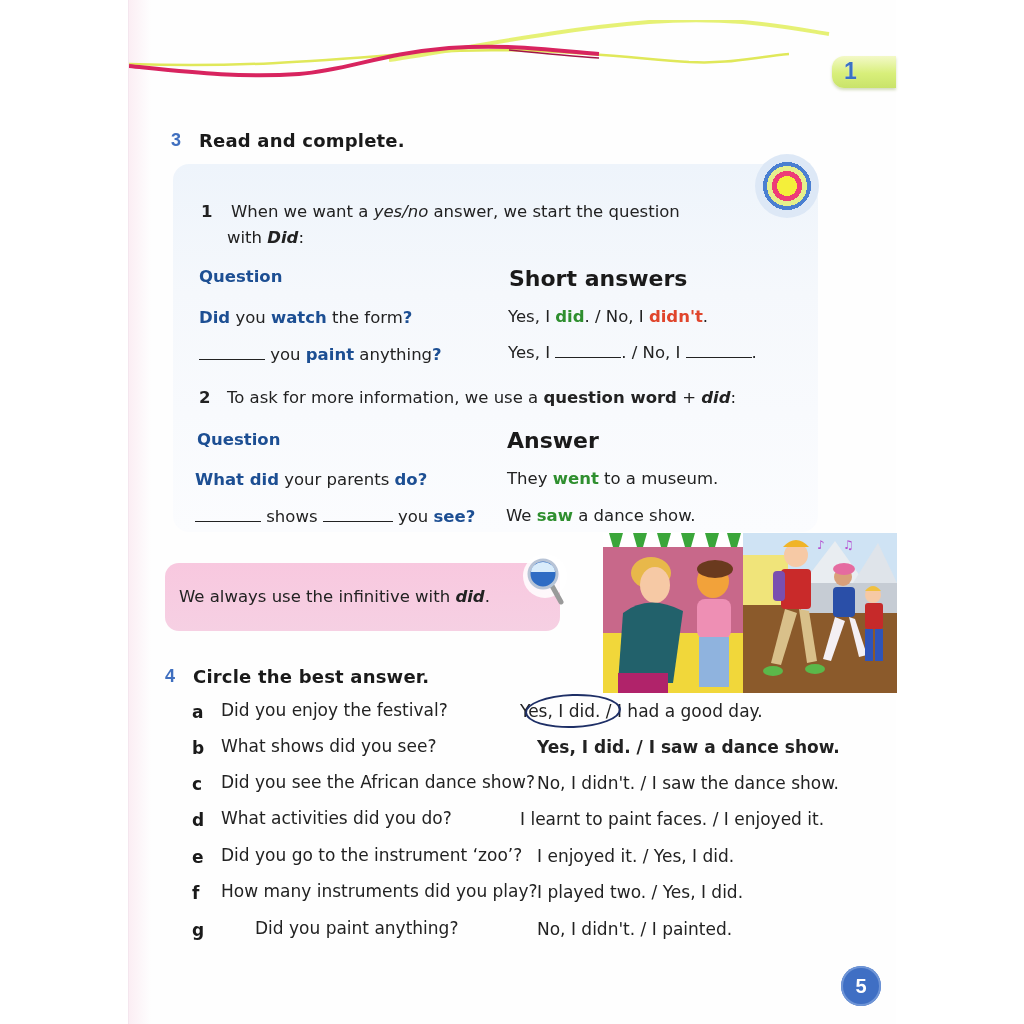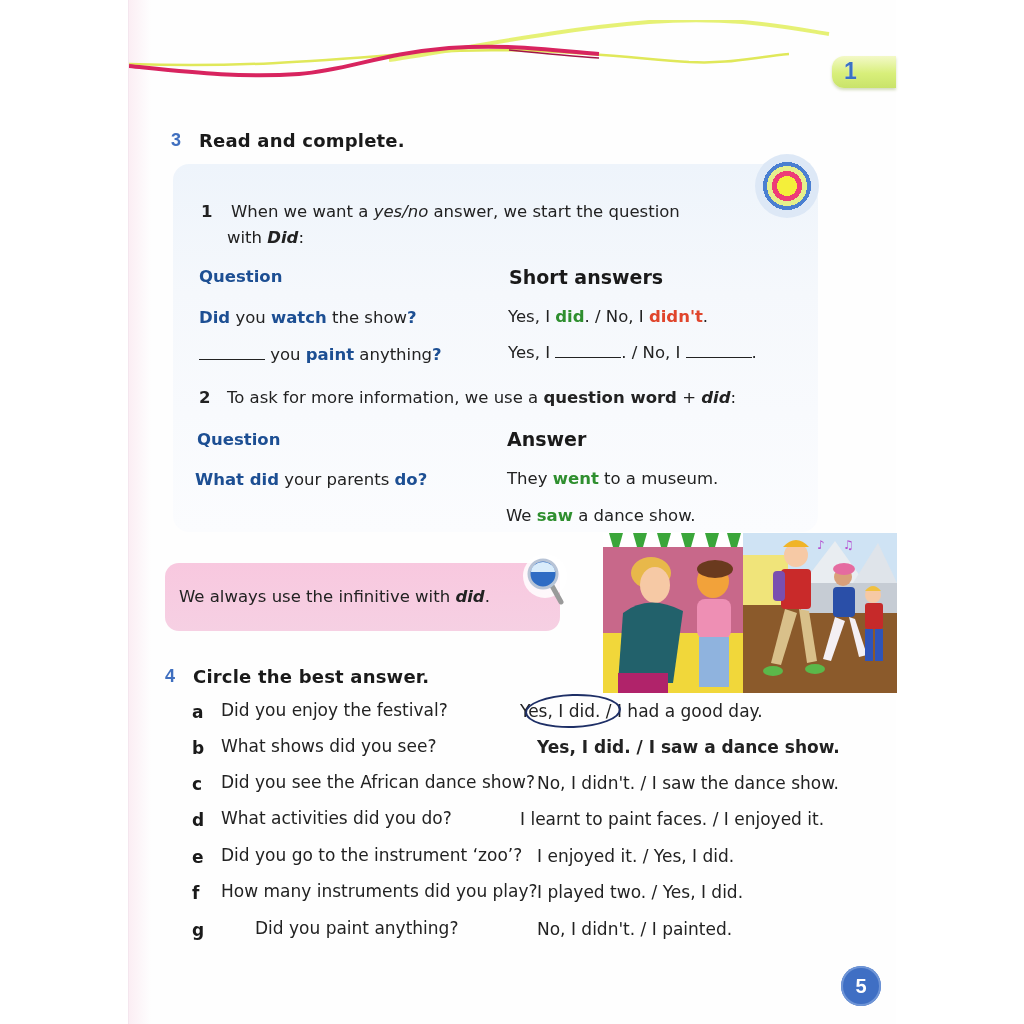--- a/index.html
+++ b/index.html
@@ -48,21 +48,21 @@
     background: radial-gradient(circle, #f4ef3a 0 10px, #ee3d77 10px 15px, #e6f08c 15px 20px, #4a7fd1 20px 24px, #dde8f6 24px 32px);
   }
 
   .t { position: absolute; white-space: nowrap; font-size: 16.5px; color: #222; font-family: "DejaVu Sans", sans-serif; }
   .bold { font-weight: bold; }
   .ital { font-style: italic; }
   .blue { color: #1d4f93; font-weight: bold; }
   .green { color: #2f8f2f; font-weight: bold; }
   .red { color: #e0452c; font-weight: bold; }
   .hdr-blue { color: #1d4f93; font-weight: bold; font-size: 16.5px; }
-  .hdr-black { color: #1a1a1a; font-weight: bold; font-size: 19px; }
+  .hdr-black { color: #1a1a1a; font-weight: bold; font-size: 22px; }
   .blank { display: inline-block; width: 66px; border-bottom: 1.5px solid #222; height: 14px; vertical-align: baseline; }
   .blank.short { width: 70px; }
 
   .pink-note {
     position: absolute; left: 36px; top: 563px; width: 395px; height: 68px;
     background: linear-gradient(180deg, #f8c8df 0%, #f6d0e3 100%);
     border-radius: 14px;
   }
   .magnifier {
     position: absolute; left: 392px; top: 552px; width: 48px; height: 56px;
@@ -121,21 +121,21 @@
     <span>When we want a </span><span class="ital">yes/no</span><span> answer, we start the question</span>
   </div>
   <div class="t" style="left:98px; top:228px;">
     <span>with </span><span class="bold ital">Did</span><span>:</span>
   </div>
 
   <div class="t hdr-blue" style="left:70px; top:267px;">Question</div>
   <div class="t hdr-black" style="left:380px; top:266px;">Short answers</div>
 
   <div class="t" style="left:70px; top:308px;">
-    <span class="blue">Did</span><span> you </span><span class="blue">watch</span><span> the show</span><span class="blue">?</span>
+    <span class="blue">Did</span><span> you </span><span class="blue">watch</span><span> the form</span><span class="blue">?</span>
   </div>
   <div class="t" style="left:379px; top:307px;">
     <span>Yes, I </span><span class="green">did</span><span>. / No, I </span><span class="red">didn't</span><span>.</span>
   </div>
 
   <div class="t" style="left:70px; top:345px;">
     <span class="blank"></span><span> you </span><span class="blue">paint</span><span> anything</span><span class="blue">?</span>
   </div>
   <div class="t" style="left:379px; top:343px;">
     <span>Yes, I </span><span class="blank"></span><span>. / No, I </span><span class="blank"></span><span>.</span>
@@ -150,20 +150,23 @@
   <div class="t hdr-blue" style="left:68px; top:430px;">Question</div>
   <div class="t hdr-black" style="left:378px; top:428px;">Answer</div>
 
   <div class="t" style="left:66px; top:470px;">
     <span class="blue">What did</span><span> your parents </span><span class="blue">do?</span>
   </div>
   <div class="t" style="left:378px; top:469px;text-align:right;">
     <span>They </span><span class="green">went</span><span> to a museum.</span>
   </div>
 
+  <div class="t" style="left:66px; top:507px;">
+    <span class="blank"></span><span> shows </span><span class="blank short"></span><span> you </span><span class="blue">see?</span>
+  </div>
   <div class="t" style="left:377px; top:506px;">
     <span>We </span><span class="green">saw</span><span> a dance show.</span>
   </div>
 
   <div class="pink-note"></div>
   <div class="t" style="left:50px; top:587px;">
     <span>We always use the infinitive with </span><span class="bold ital">did</span><span>.</span>
   </div>
   <svg class="magnifier" viewBox="0 0 48 56">
     <circle cx="24" cy="24" r="22" fill="#ffffff" opacity=".85"></circle>

